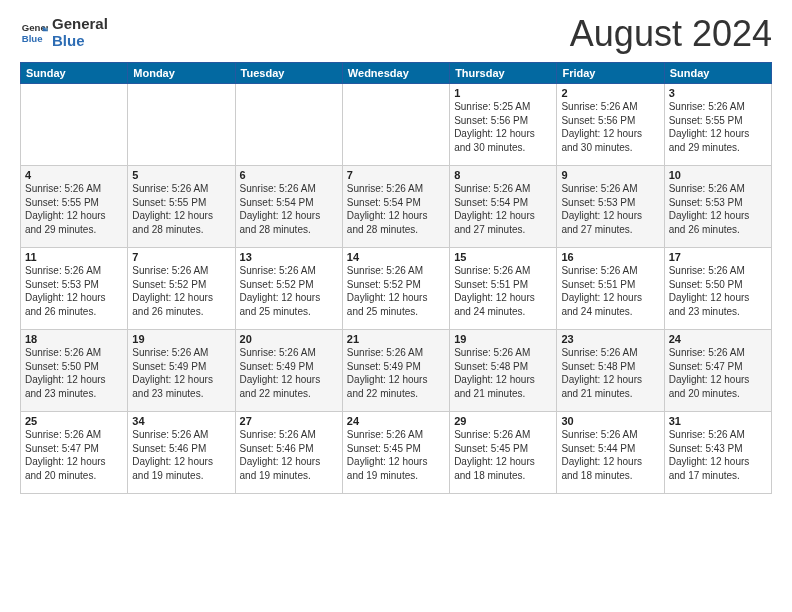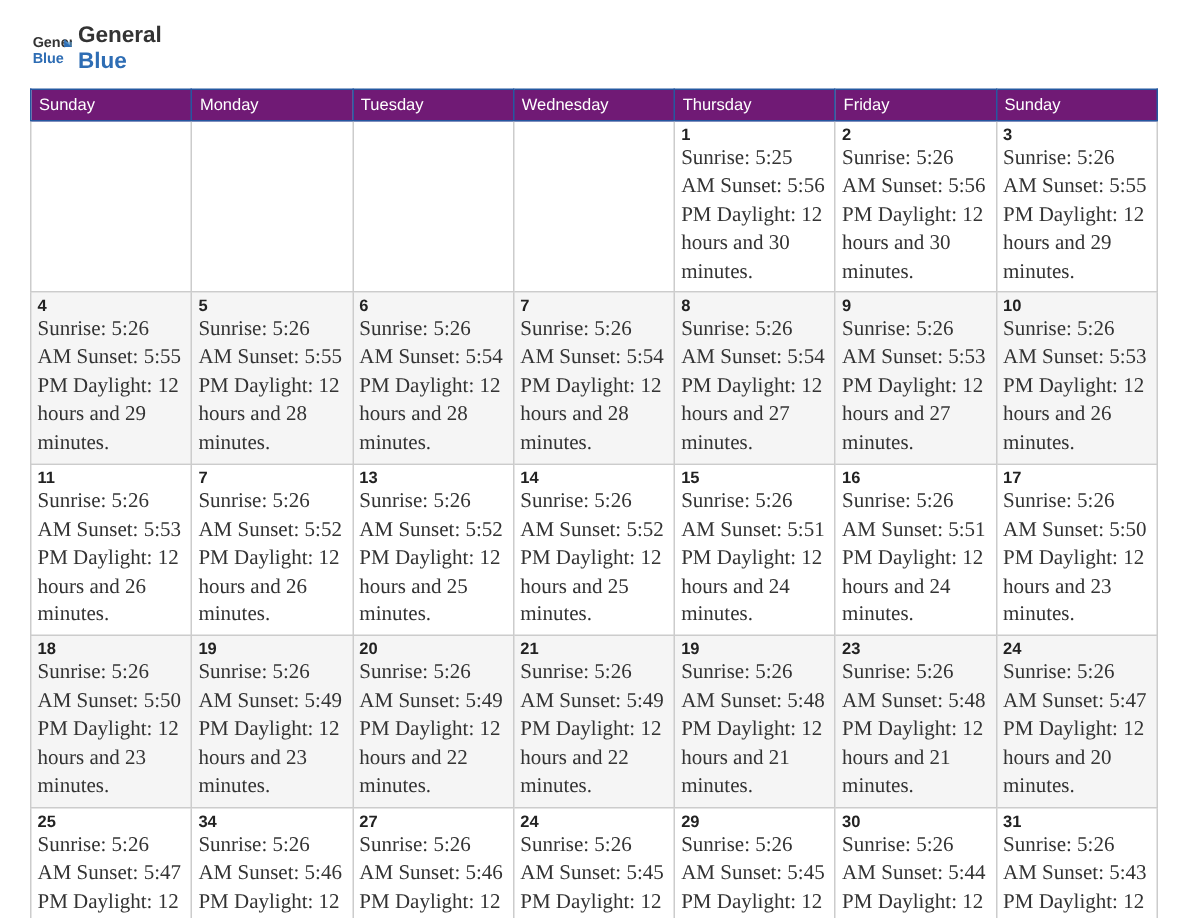--- a/index.html
+++ b/index.html
@@ -43,26 +43,26 @@
       font-size: 16px;
       color: #555;
       margin-top: 2px;
     }
     .calendar {
       width: 100%;
       border-collapse: collapse;
       font-size: 9.5px;
     }
     .calendar thead tr th {
-      background: #701a75;
+      background: #0369a1;
       color: #fff;
       padding: 4px 5px;
       text-align: left;
       font-size: 11px;
-      font-weight: 400;
+      font-weight: 700;
       border: 1px solid #2558a0;
     }
     .calendar tbody tr td {
       border: 1px solid #ccc;
       vertical-align: top;
       padding: 3px 4px;
       width: calc(100% / 7);
       height: 82px;
       background: #fff;
     }
@@ -70,24 +70,23 @@
       background: #f5f5f5;
     }
     .day-num {
       font-size: 11px;
       font-weight: bold;
       color: #222;
       display: block;
       margin-bottom: 1px;
     }
     .day-info {
-      font-size: 14px;
+      font-size: 10px;
       color: #333;
       line-height: 1.35;
-      font-family: Liberation Serif, serif;
     }
     .empty {
       background: #fff !important;
     }
   </style>
 </head>
 <body>
 
 <div class="page">
   <div class="header">
@@ -97,20 +96,21 @@
         <text x="2" y="26" font-size="11" font-weight="bold" fill="#2e6db4">Blue</text>
         <polygon points="26,8 32,14 26,14" fill="#2e6db4"></polygon>
         <polygon points="26,10 32,10 32,14" fill="#5a9fd4" opacity="0.6"></polygon>
       </svg>
       <div style="display:flex;flex-direction:column;line-height:1.1">
         <span style="font-size:15px;font-weight:bold;color:#333;">General</span>
         <span style="font-size:15px;font-weight:bold;color:#2e6db4;">Blue</span>
       </div>
     </div>
     <div class="title-block">
+      <div class="main-title">August 2024</div>
     </div>
   </div>
 
   <table class="calendar">
     <thead>
       <tr>
         <th>Sunday</th>
         <th>Monday</th>
         <th>Tuesday</th>
         <th>Wednesday</th>

